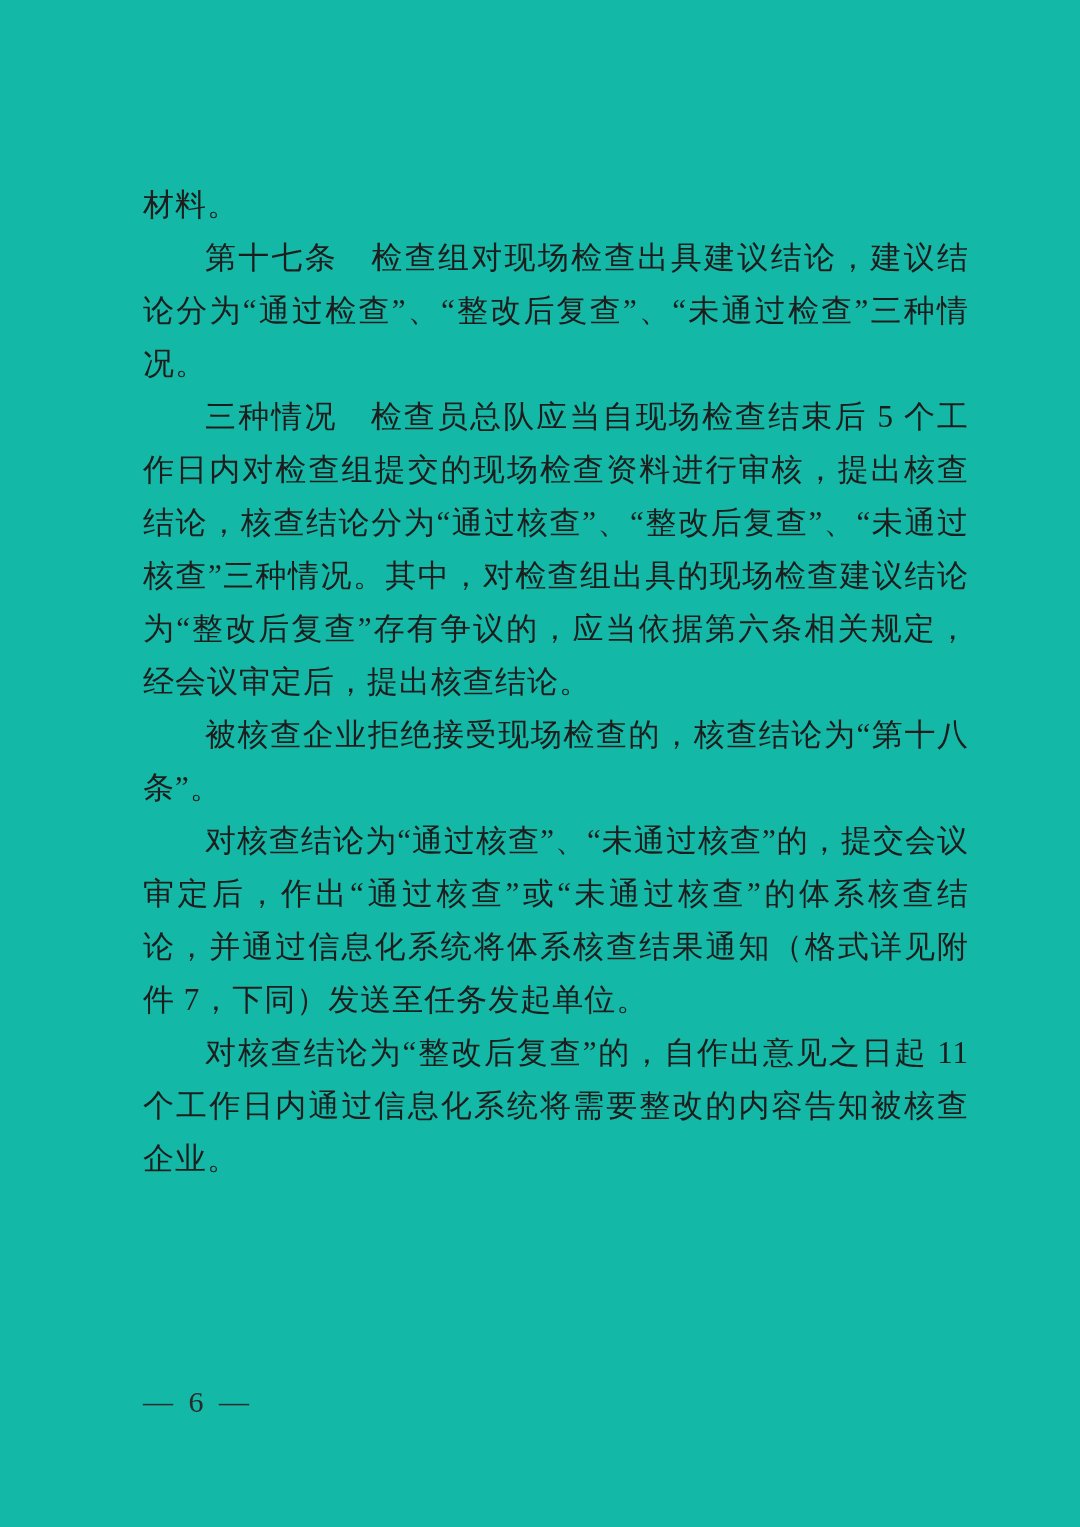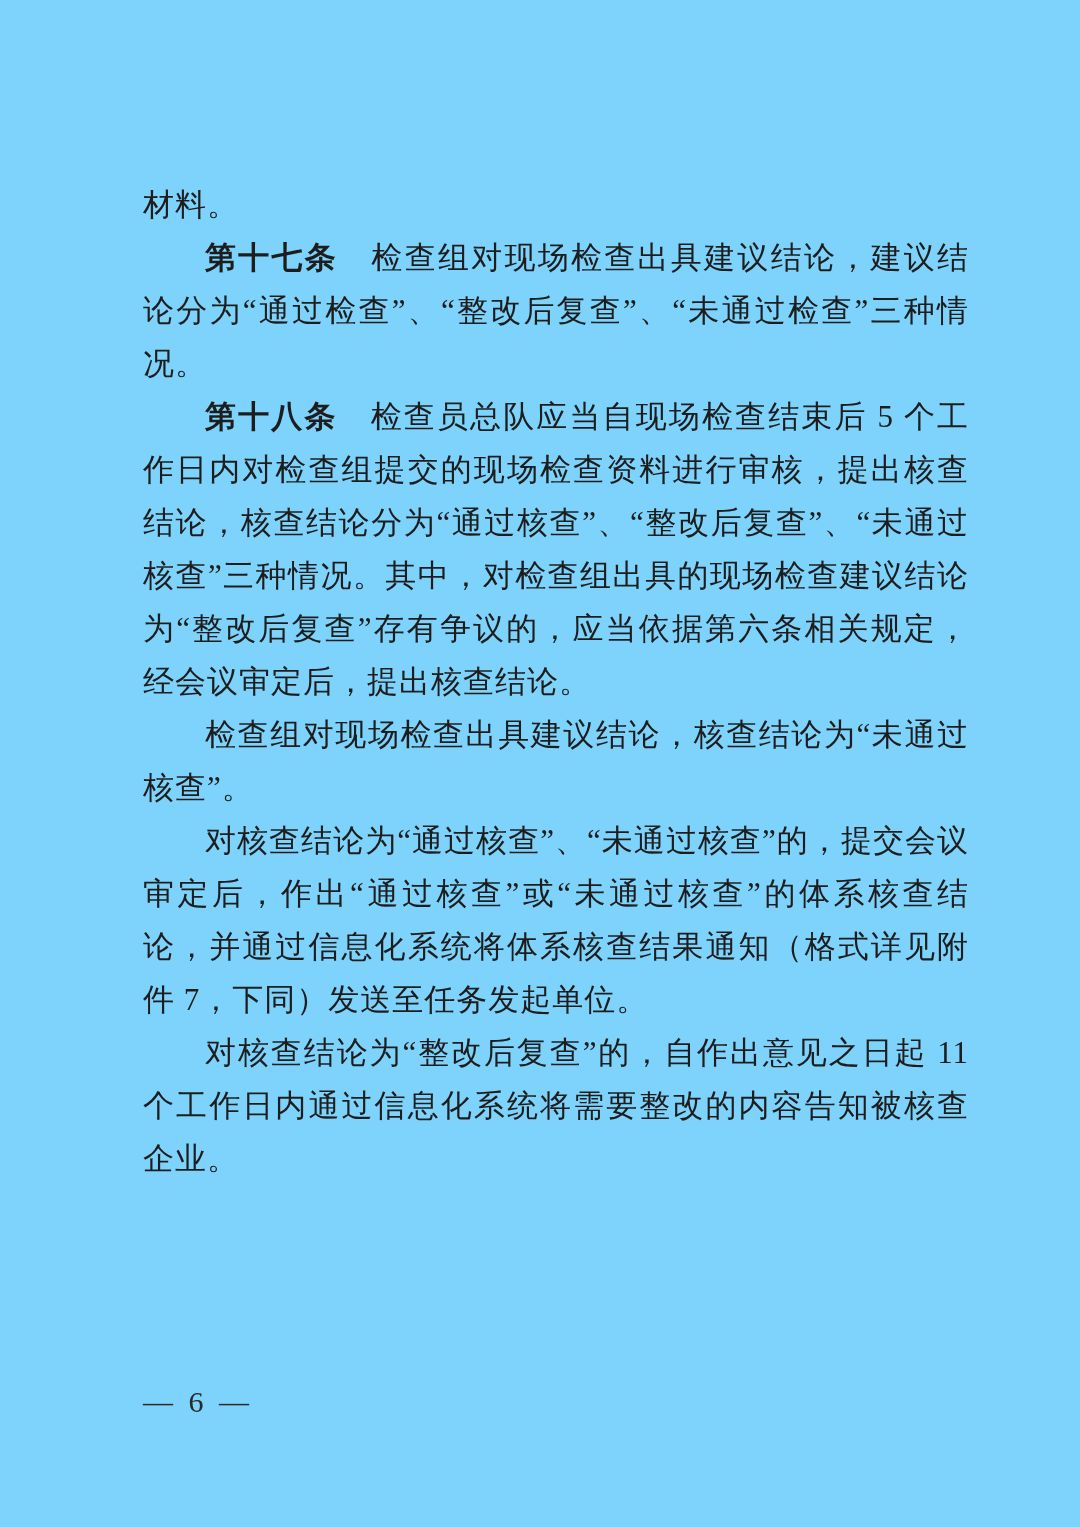--- a/index.html
+++ b/index.html
@@ -4,21 +4,21 @@
 <style>
   html, body {
     margin: 0;
     padding: 0;
     background: #ffffff;
   }
   .page {
     position: relative;
     width: 1080px;
     height: 1527px;
-    background: #7dd3fc;
+    background: #14b8a6;
     overflow: hidden;
     font-family: "Liberation Serif", "DejaVu Serif", serif;
     color: #1d1d1d;
   }
   .content {
     position: absolute;
     left: 143px;
     top: 178px;
     width: 826px;
   }
@@ -28,39 +28,39 @@
     line-height: 53px;
     text-align: justify;
     text-align-last: left;
     text-indent: 2em;
     letter-spacing: 1px;
   }
   .para.no-indent {
     text-indent: 0;
   }
   .article-label {
-    font-weight: 700;
+    font-weight: 400;
     letter-spacing: 1px;
   }
   .page-number {
     position: absolute;
     left: 143px;
     top: 1385px;
     font-size: 30px;
     letter-spacing: 4px;
     color: #2a2a2a;
     font-family: "Liberation Serif", "DejaVu Serif", serif;
   }
 </style>
 </head>
 <body>
 
 <div class="page">
   <div class="content" id="content">
       <p class="para no-indent">材料。</p>
       <p class="para"><span class="article-label">第十七条</span>　检查组对现场检查出具建议结论，建议结论分为“通过检查”、“整改后复查”、“未通过检查”三种情况。</p>
-      <p class="para"><span class="article-label">第十八条</span>　检查员总队应当自现场检查结束后 5 个工作日内对检查组提交的现场检查资料进行审核，提出核查结论，核查结论分为“通过核查”、“整改后复查”、“未通过核查”三种情况。其中，对检查组出具的现场检查建议结论为“整改后复查”存有争议的，应当依据第六条相关规定，经会议审定后，提出核查结论。</p>
-      <p class="para">检查组对现场检查出具建议结论，核查结论为“未通过核查”。</p>
+      <p class="para"><span class="article-label">三种情况</span>　检查员总队应当自现场检查结束后 5 个工作日内对检查组提交的现场检查资料进行审核，提出核查结论，核查结论分为“通过核查”、“整改后复查”、“未通过核查”三种情况。其中，对检查组出具的现场检查建议结论为“整改后复查”存有争议的，应当依据第六条相关规定，经会议审定后，提出核查结论。</p>
+      <p class="para">被核查企业拒绝接受现场检查的，核查结论为“第十八条”。</p>
       <p class="para">对核查结论为“通过核查”、“未通过核查”的，提交会议审定后，作出“通过核查”或“未通过核查”的体系核查结论，并通过信息化系统将体系核查结果通知（格式详见附件 7，下同）发送至任务发起单位。</p>
       <p class="para">对核查结论为“整改后复查”的，自作出意见之日起 11 个工作日内通过信息化系统将需要整改的内容告知被核查企业。</p>
     </div>
   <div class="page-number">— 6 —</div>
 </div>
 
 </body></html>

